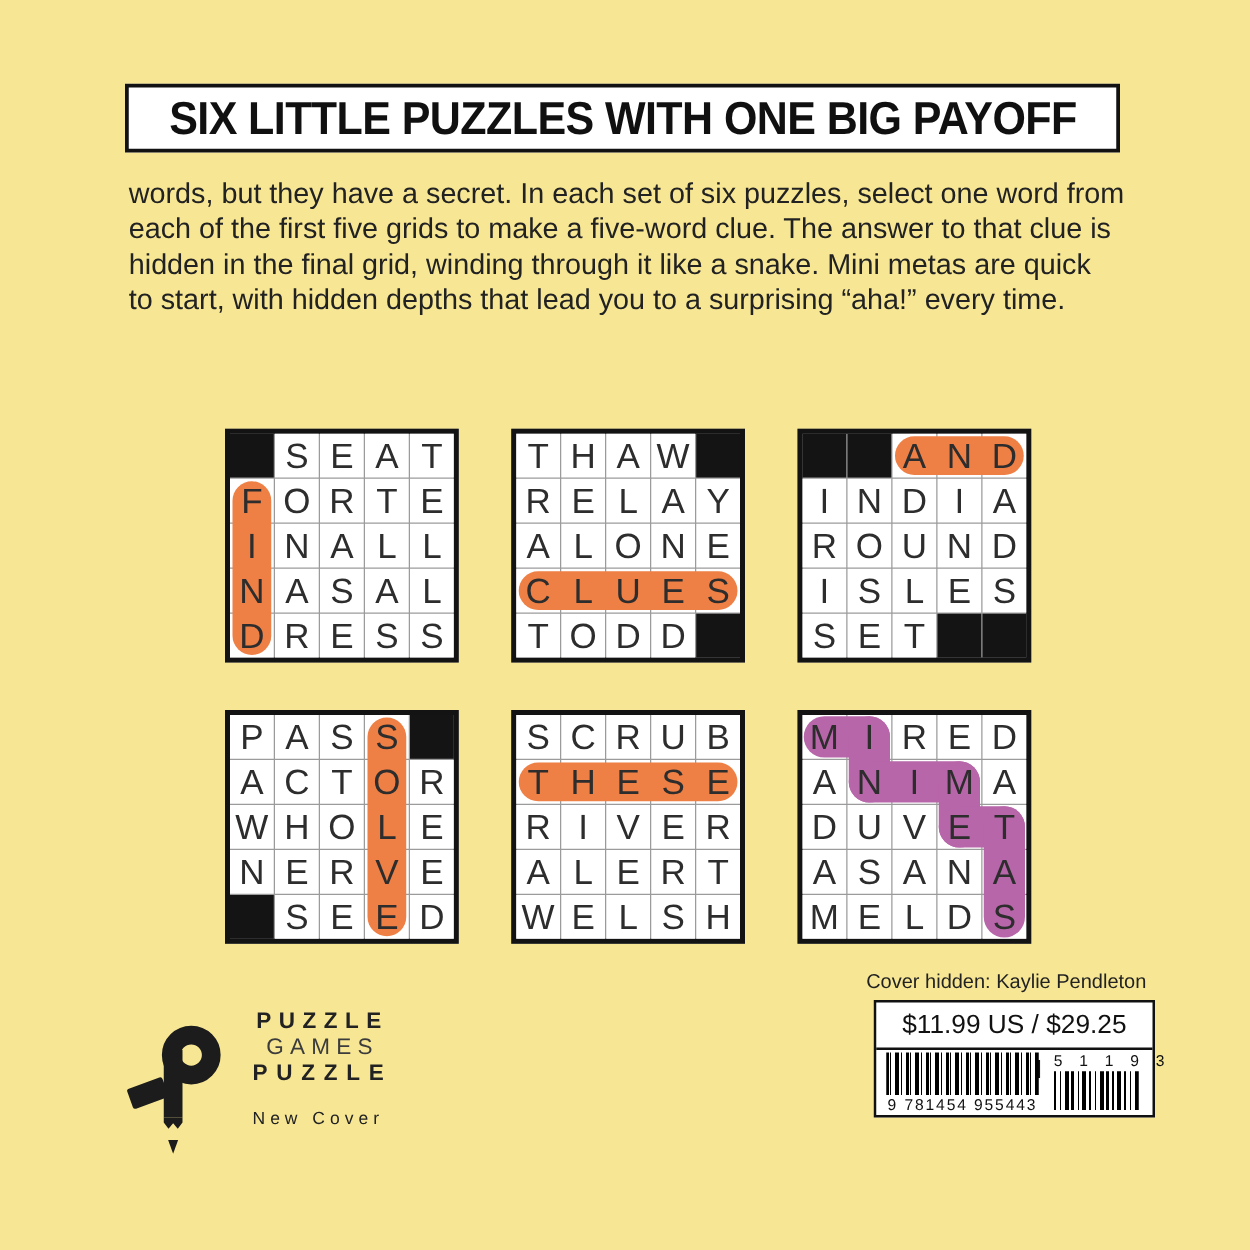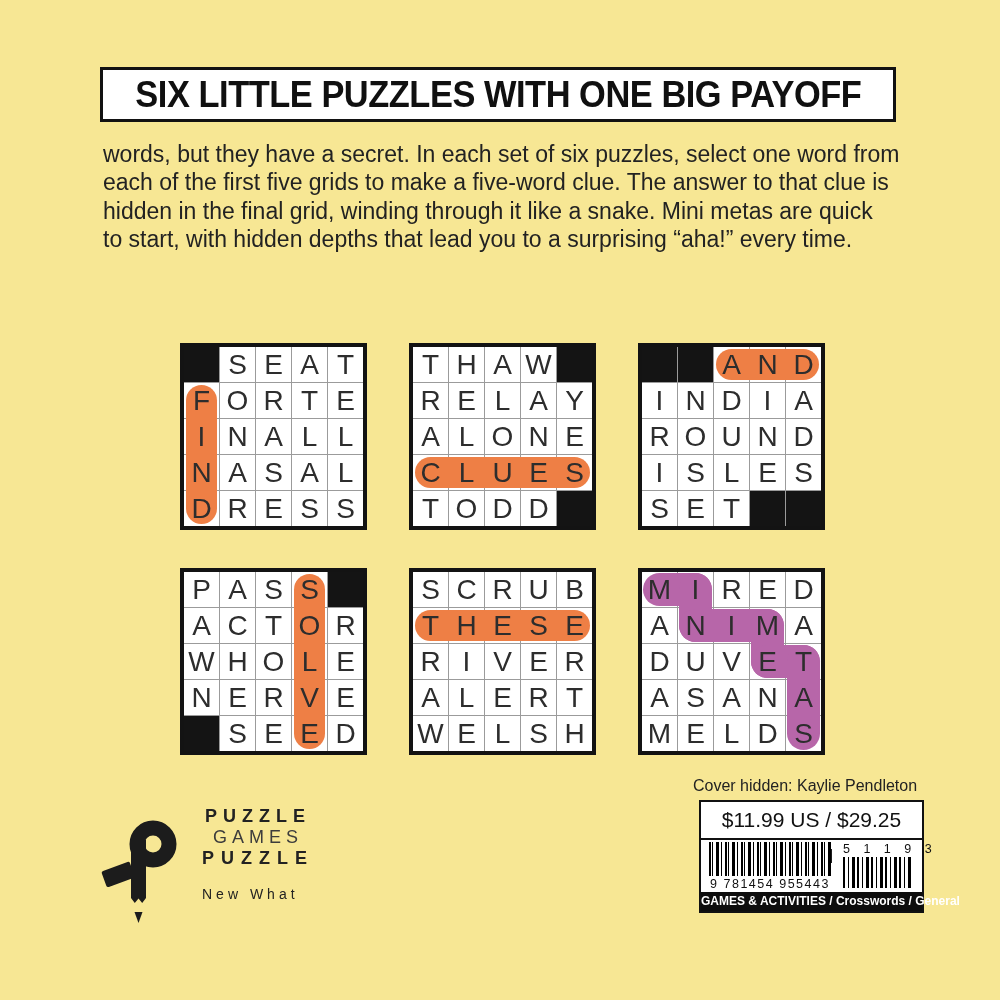--- a/index.html
+++ b/index.html
@@ -411,31 +411,30 @@
   <circle cx="52" cy="32" r="16" fill="none" stroke="#1c1c1c" stroke-width="15"></circle>
   <rect x="30" y="28" width="15" height="54" fill="#1c1c1c"></rect>
   <polygon points="30,82 45,82 45,86 41.2,91 37.5,86.5 33.8,91 30,86" fill="#1c1c1c"></polygon>
   <polygon points="33.5,100 41.5,100 37.5,111" fill="#1c1c1c"></polygon>
 </svg>
 
 <div class="abs pub-text">
   <div class="pub-line l1">PUZZLE</div>
   <div class="pub-line l2">GAMES</div>
   <div class="pub-line l3">PUZZLE</div>
-  <div class="pub-city">New What</div>
+  <div class="pub-city">New Cover</div>
 </div>
 
 <div class="abs cover-credit">Cover hidden: Kaylie Pendleton</div>
 
 <div class="abs barcode-box">
   <div class="price-row">$11.99 US / $29.25 CAN</div>
   <div class="codes-row">
     <div class="ean">
       <div class="ean-bars"></div>
       <div class="ean-digits">9 781454 955443</div>
     </div>
     <div class="addon">
       <div class="addon-digits">5 1 1 9 3</div>
       <div class="addon-bars"></div>
     </div>
   </div>
-  <div class="genre-bar">GAMES &amp; ACTIVITIES / Crosswords / General</div>
 </div>
 
 </body></html>

